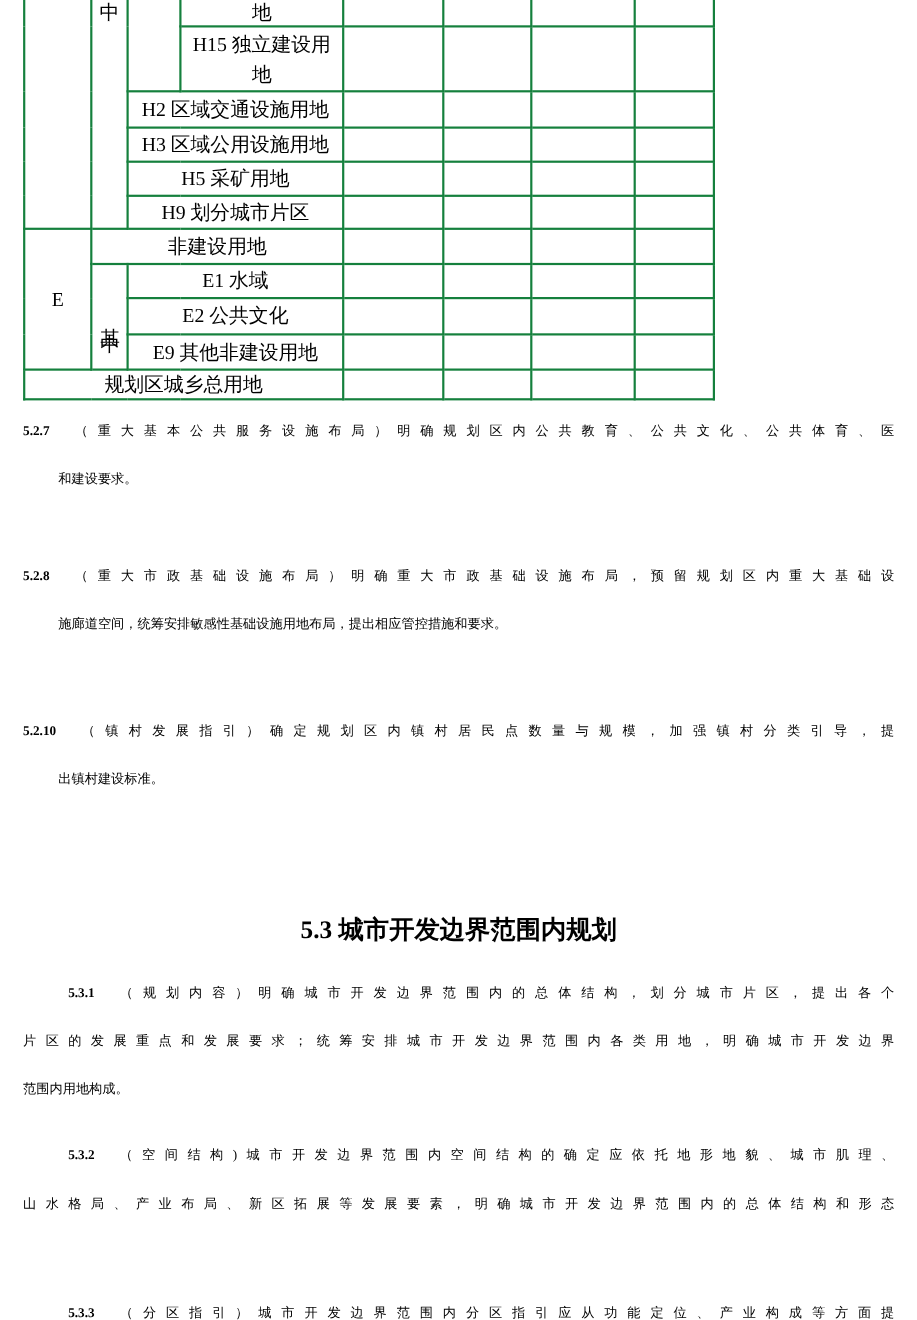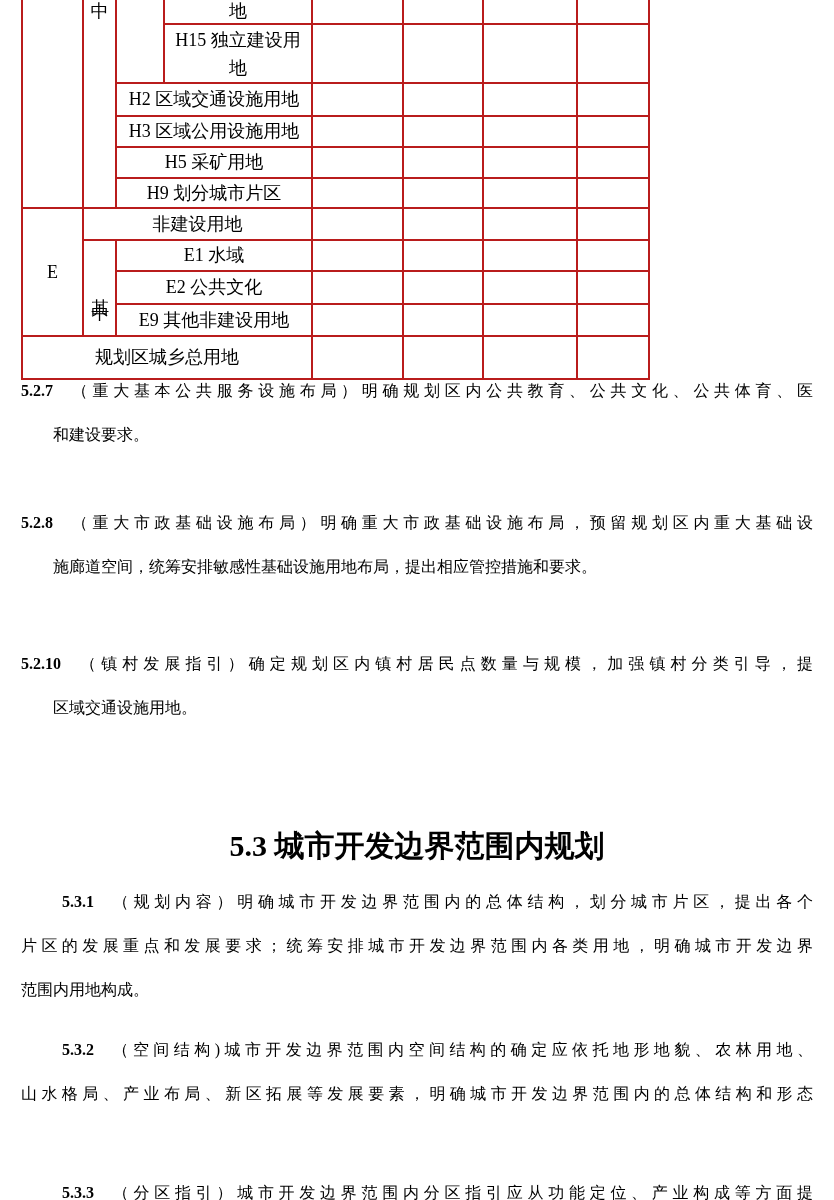--- a/index.html
+++ b/index.html
@@ -8,40 +8,40 @@
     position: relative; overflow: hidden;
     background: #ffffff; color: #000000;
     font-family: "Liberation Serif", "DejaVu Serif", serif;
   }
   
   .landtable {
     position: absolute; left: 21px; top: 0;
     border-collapse: collapse; table-layout: fixed;
   }
   .landtable td {
-    border: 2px solid #b91c1c;
+    border: 2px solid #15803d;
     text-align: center; vertical-align: middle;
     font-size: 18px; line-height: 1.3; padding: 0;
     overflow: hidden;
   }
   .landtable tr.first-row > td { border-top: none; }
   td.topalign { vertical-align: top; line-height: 22px; }
   .vert { writing-mode: vertical-rl; letter-spacing: 5px; }
   .narrow { display: inline-block; max-width: 138px; line-height: 28px; }
   
   .para { position: absolute; left: 21px; width: 792px; }
-  .ln { height: 44px; line-height: 44px; font-size: 16px; }
+  .ln { height: 44px; line-height: 44px; font-size: 12px; }
   .j { text-align: justify; text-align-last: justify; }
   .ind { margin-left: 32px; }
   .find { margin-left: 41px; }
   .num { font-weight: bold; margin-right: 14px; }
   .heading {
     position: absolute; left: 21px; width: 792px;
     height: 44px; line-height: 44px;
-    text-align: center; font-weight: bold; font-size: 30px;
+    text-align: center; font-weight: bold; font-size: 23px;
   }
 </style>
 </head>
 <body>
 
 <table class="landtable">
   <colgroup>
     <col style="width:61px">
       <col style="width:33px">
       <col style="width:48px">
@@ -120,21 +120,21 @@
     <td></td>
     <td></td>
   </tr>
   <tr style="height:32px">
     <td colspan="2">E9 其他非建设用地</td>
     <td></td>
     <td></td>
     <td></td>
     <td></td>
   </tr>
-  <tr style="height:43px">
+  <tr style="height:27px">
     <td colspan="4">规划区城乡总用地</td>
     <td></td>
     <td></td>
     <td></td>
     <td></td>
   </tr>
 </tbody>
   </table>
 
 <div class="para" style="top:369px">
@@ -145,31 +145,31 @@
 <div class="para" style="top:501px">
   <div class="ln j"><span class="num">5.2.8</span><span>（重大市政基础设施布局）明确重大市政基础设施布局，预留规划区内重大基础设</span></div>
   <div class="ln ind">施廊道空间，统筹安排敏感性基础设施用地布局，提出相应管控措施和要求。</div>
 </div>
 
 <div class="para" style="top:588px">
 </div>
 
 <div class="para" style="top:642px">
   <div class="ln j"><span class="num">5.2.10</span><span>（镇村发展指引）确定规划区内镇村居民点数量与规模，加强镇村分类引导，提</span></div>
-  <div class="ln ind">区域交通设施用地。</div>
+  <div class="ln ind">出镇村建设标准。</div>
 </div>
 
 <div class="heading" style="top:824px">5.3 城市开发边界范围内规划</div>
 
 <div class="para" style="top:880px">
   <div class="ln j find"><span class="num">5.3.1</span><span>（规划内容）明确城市开发边界范围内的总体结构，划分城市片区，提出各个</span></div>
   <div class="ln j">片区的发展重点和发展要求；统筹安排城市开发边界范围内各类用地，明确城市开发边界</div>
   <div class="ln">范围内用地构成。</div>
 </div>
 
 <div class="para" style="top:1028px">
-  <div class="ln j find"><span class="num">5.3.2</span><span>（空间结构)城市开发边界范围内空间结构的确定应依托地形地貌、农林用地、</span></div>
+  <div class="ln j find"><span class="num">5.3.2</span><span>（空间结构)城市开发边界范围内空间结构的确定应依托地形地貌、城市肌理、</span></div>
   <div class="ln j">山水格局、产业布局、新区拓展等发展要素，明确城市开发边界范围内的总体结构和形态</div>
 </div>
 
 <div class="para" style="top:1171px">
   <div class="ln j find"><span class="num">5.3.3</span><span>（分区指引）城市开发边界范围内分区指引应从功能定位、产业构成等方面提</span></div>
 </div>
 
 </body></html>

